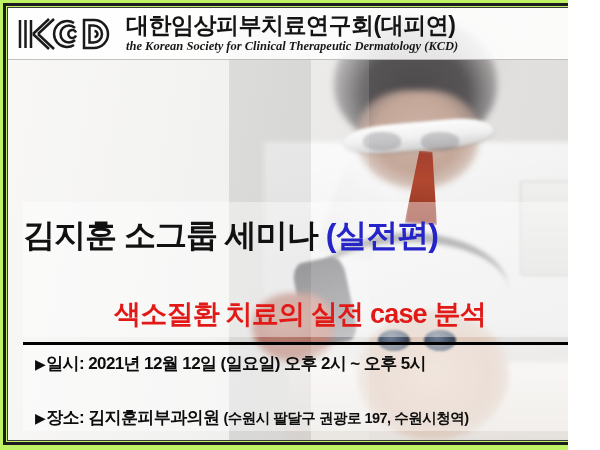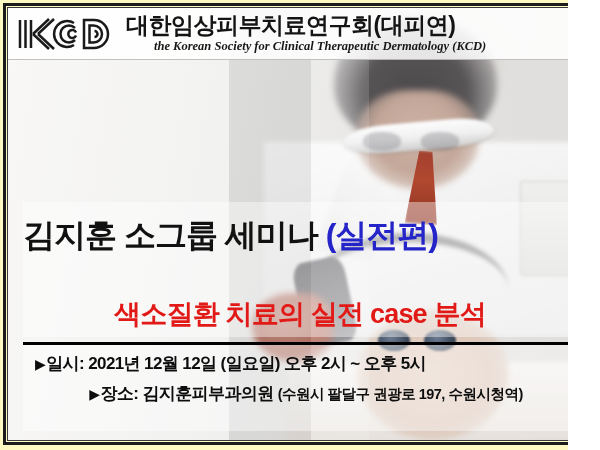--- a/index.html
+++ b/index.html
@@ -9,21 +9,21 @@
   }
   body {
     font-family: "Liberation Sans", "DejaVu Sans", sans-serif;
   }
 
   .poster {
     position: relative;
     width: 568px;
     height: 450px;
     overflow: hidden;
-    background: #fef9c3;
+    background: #bef264;
     box-sizing: border-box;
   }
 
   
   .frame-outer {
     position: absolute;
     left: 3px; top: 3px;
     width: 592px; height: 442px;
     border: 3px solid #1c1c1f;
     box-sizing: border-box;
@@ -226,21 +226,20 @@
     white-space: nowrap;
   }
   .org-name-en {
     margin-top: 3px;
     font-family: "Liberation Serif", "DejaVu Serif", serif;
     font-style: italic;
     font-weight: bold;
     font-size: 12.5px;
     color: #171717;
     white-space: nowrap;
-    margin-left: 28px;
   }
 
   
   .bubble-wrap {
     position: absolute;
     left: 15px; top: 82px;
     width: 307px;
     z-index: 20;
   }
   .bubble {
@@ -333,21 +332,21 @@
     padding: 10px 0 0 12px;
   }
   .info-line {
     font-size: 17px;
     font-weight: bold;
     color: #0d0d0d;
     letter-spacing: -0.6px;
     white-space: nowrap;
     line-height: 1.05;
   }
-  .info-line.second { margin-top: 12px; text-align: center; }
+  .info-line.second { margin-top: 36px; }
   .info-line .marker { font-size: 14px; margin-right: 1px; }
   .info-line .sub {
     font-size: 14.5px;
     font-weight: bold;
     letter-spacing: -0.5px;
   }
 </style>
 </head>
 <body>
 

